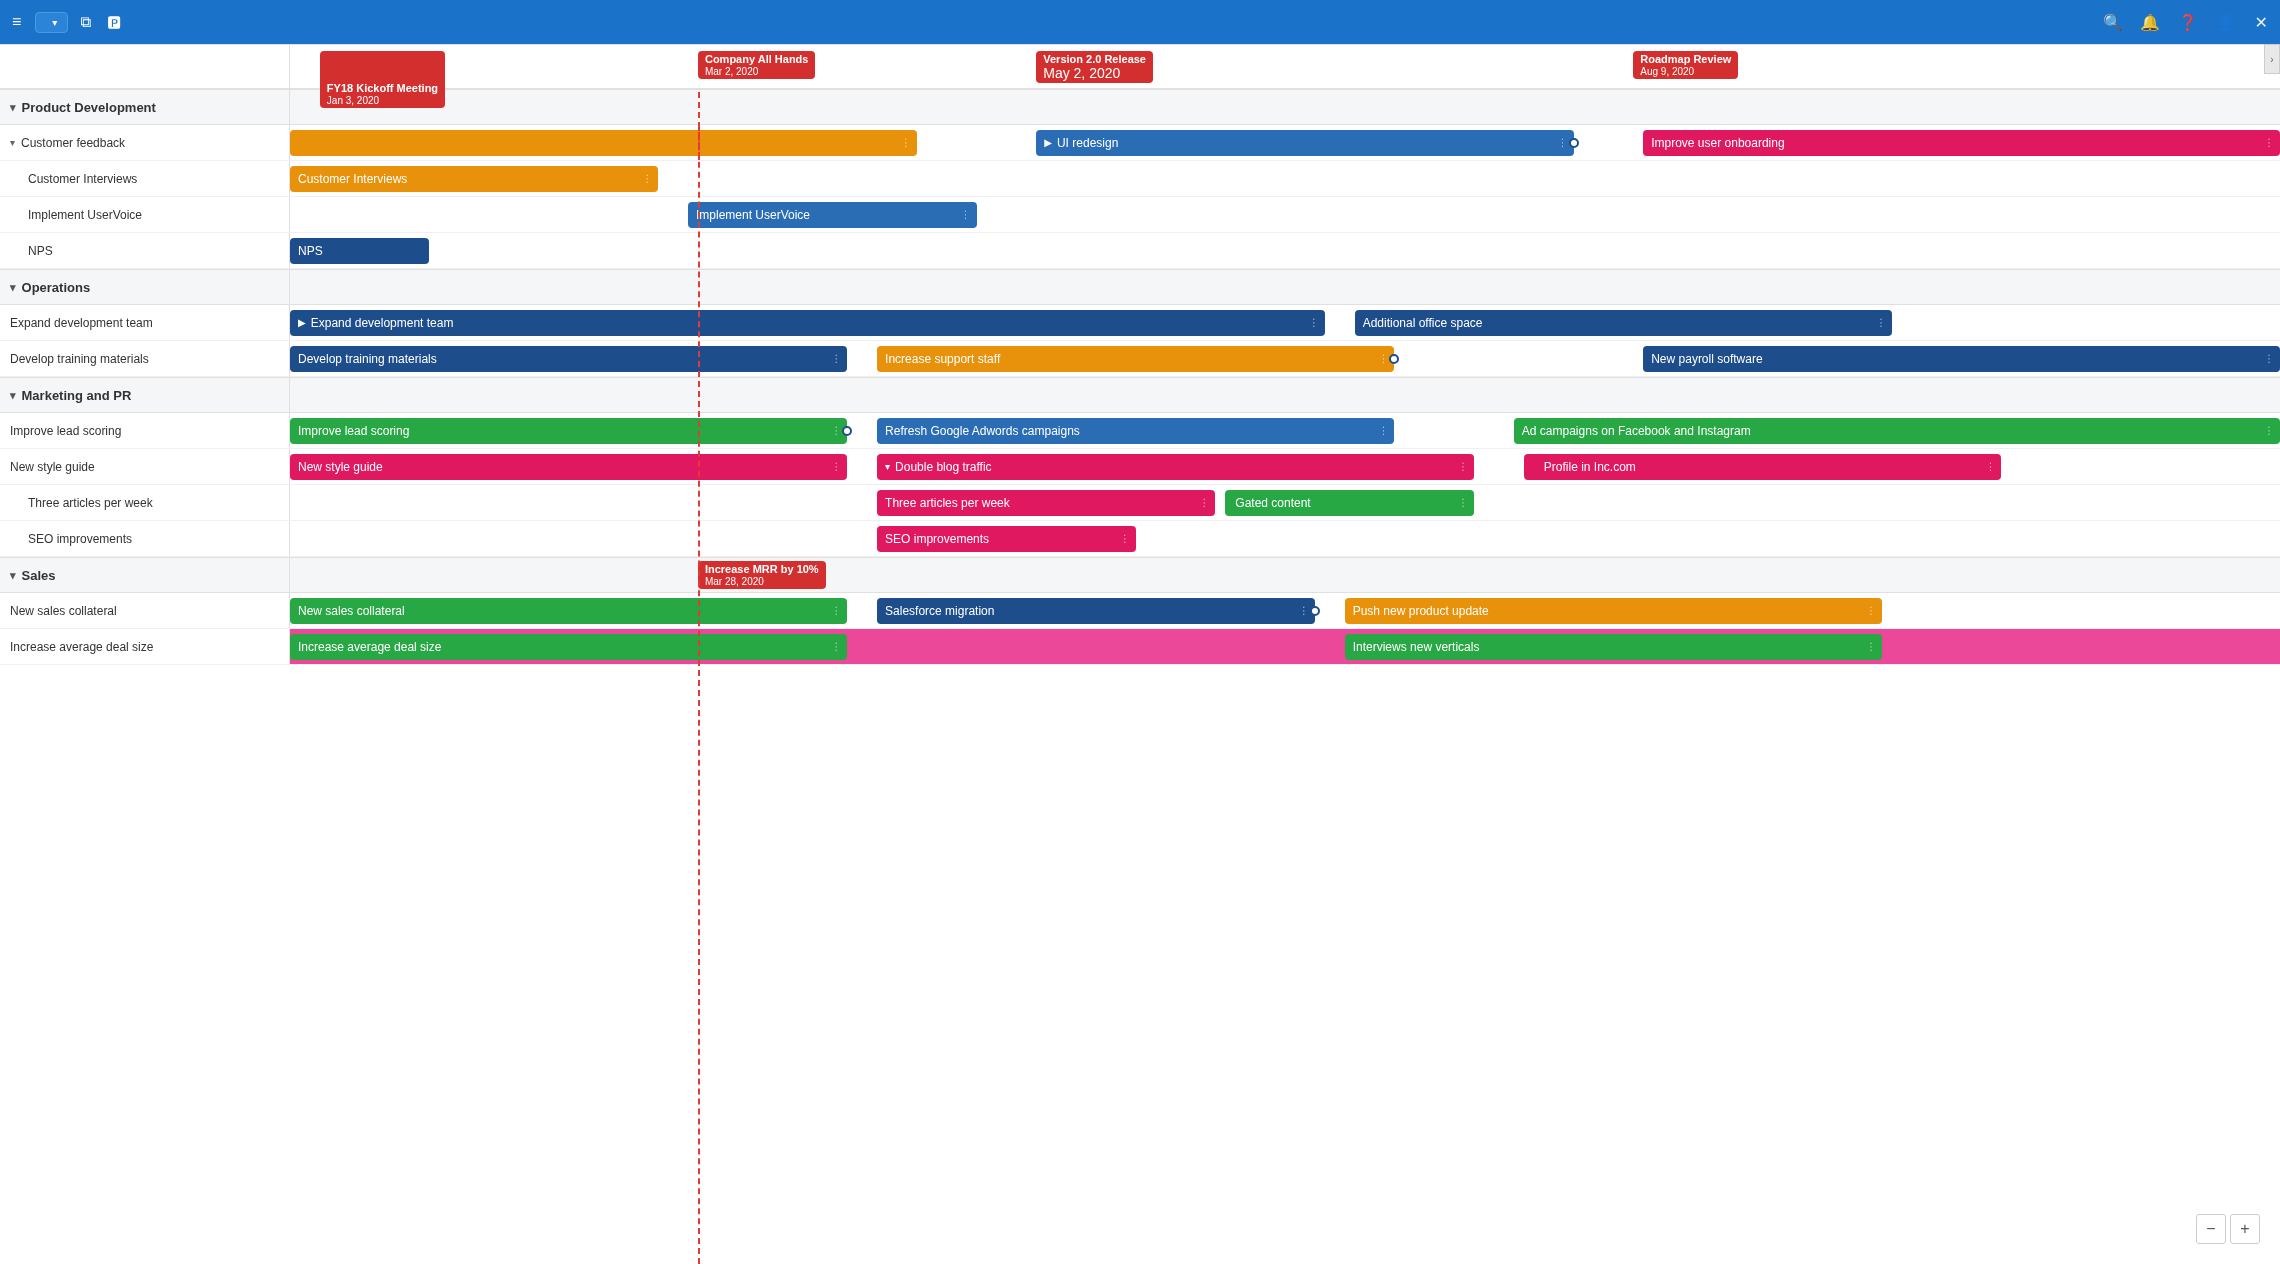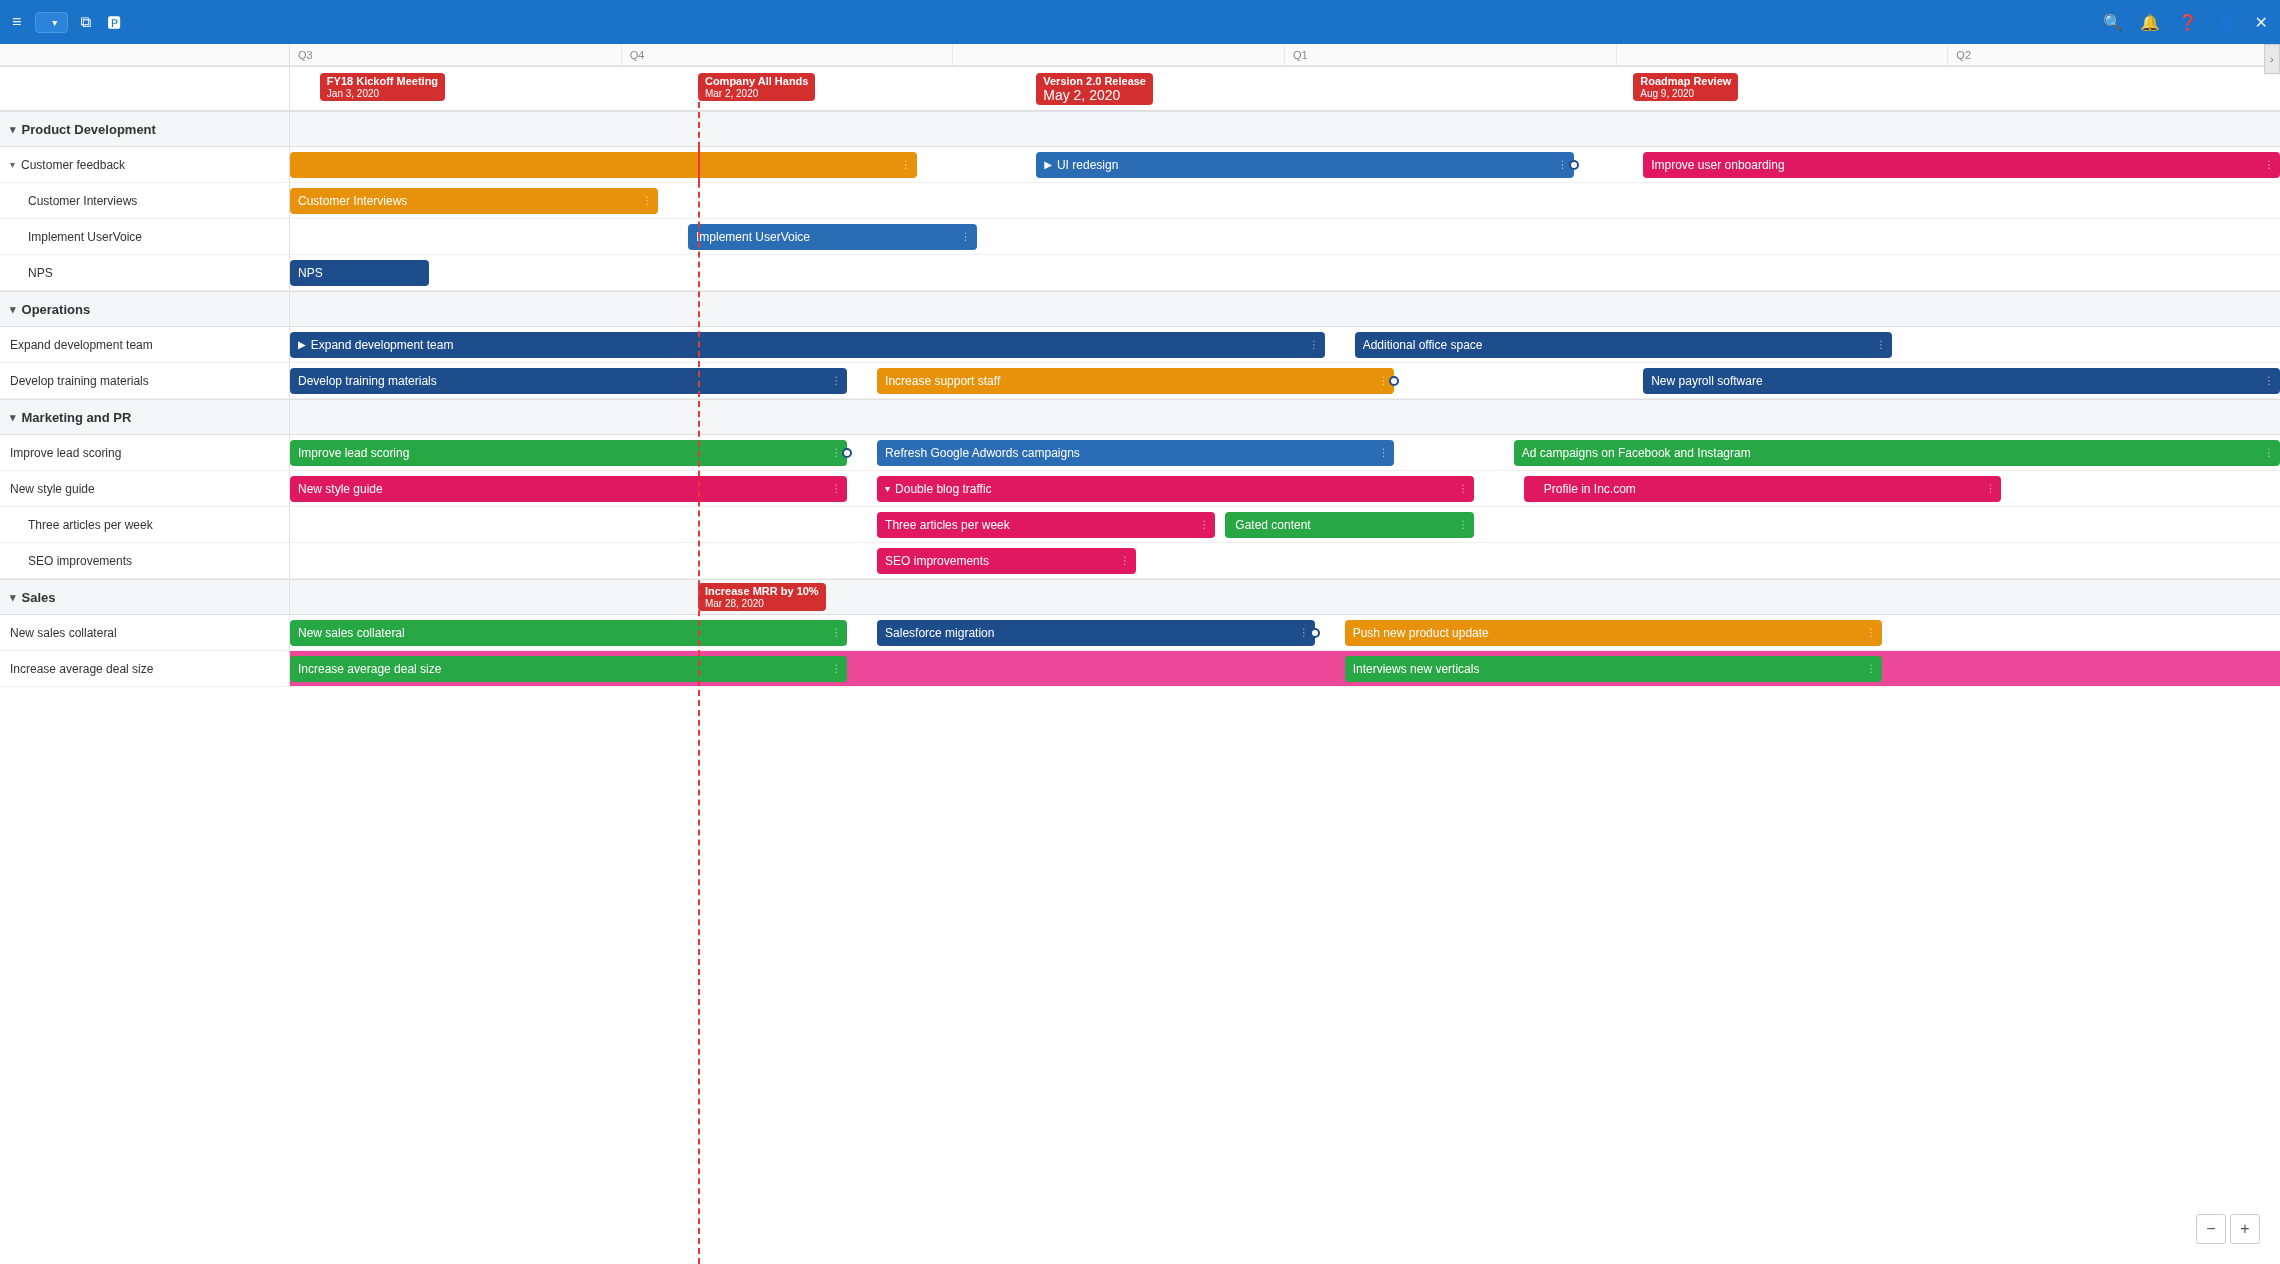--- a/index.html
+++ b/index.html
@@ -145,36 +145,27 @@
     <span class="header-icon">❓</span>
     <span class="header-icon">👤</span>
     <span class="header-icon">✕</span>
   </div>
 </div>
 
 <div class="main">
   <div class="timeline-container" id="timelineContainer" style="position: relative;">
 
     <div class="timeline-header">
-      <div class="quarter-row">
-        <div class="row-label-space"></div>
-        <div class="quarter-cell" style="flex:2; border-right: 1px solid #e8e8e8;">Q3</div>
-        <div class="quarter-cell" style="flex:2; border-right: 1px solid #e8e8e8;">Q4</div>
-        <div class="quarter-cell" style="flex:2; border-right: 1px solid #e8e8e8;"></div>
-        <div class="quarter-cell" style="flex:2; border-right: 1px solid #e8e8e8;">Q1</div>
-        <div class="quarter-cell" style="flex:2; border-right: 1px solid #e8e8e8;"></div>
-        <div class="quarter-cell" style="flex:2; border-right: 1px solid #e8e8e8;">Q2</div>
-      </div>
     </div>
 
     <div id="gantt-content">
         <div style="display: flex; height: 44px; position: relative; border-bottom: 1px solid rgb(224, 224, 224); background: rgb(255, 255, 255);">
           <div style="width: 290px; flex-shrink: 0; border-right: 1px solid rgb(224, 224, 224); background: white;"></div>
           <div style="flex: 1 1 0%; position: relative; height: 100%;">
-            <div style="position: absolute; left: 1.5%; top: 6px; background: rgb(211, 47, 47); color: white; border-radius: 4px; padding: 2px 7px; font-size: 11px; font-weight: 600; white-space: nowrap; cursor: pointer; z-index: 5;"><span style="display:block; font-weight:700;">FY18 Kickoff Meeting</span><span style="font-size:10px; font-weight:400;">Jan 3, 2020</span></div>
+            <div style="position: absolute; left: 1.5%; top: 6px; background: rgb(211, 47, 47); color: white; border-radius: 4px; padding: 2px 7px; font-size: 11px; font-weight: 600; white-space: nowrap; cursor: pointer; z-index: 5;"><span style="display:block; font-weight:700;margin-top:29px;">FY18 Kickoff Meeting</span><span style="font-size:10px; font-weight:400;">Jan 3, 2020</span></div>
             <div style="position: absolute; left: 20.5%; top: 6px; background: rgb(211, 47, 47); color: white; border-radius: 4px; padding: 2px 7px; font-size: 11px; font-weight: 600; white-space: nowrap; cursor: pointer; z-index: 5;"><span style="display:block; font-weight:700;">Company All Hands</span><span style="font-size:10px; font-weight:400;">Mar 2, 2020</span></div>
             <div style="position: absolute; left: 37.5%; top: 6px; background: rgb(211, 47, 47); color: white; border-radius: 4px; padding: 2px 7px; font-size: 11px; font-weight: 600; white-space: nowrap; cursor: pointer; z-index: 5;"><span style="display:block; font-weight:700;">Version 2.0 Release</span><span style="font-size:14px; font-weight:400;">May 2, 2020</span></div>
             <div style="position: absolute; left: 67.5%; top: 6px; background: rgb(211, 47, 47); color: white; border-radius: 4px; padding: 2px 7px; font-size: 11px; font-weight: 600; white-space: nowrap; cursor: pointer; z-index: 5;"><span style="display:block; font-weight:700;">Roadmap Review</span><span style="font-size:10px; font-weight:400;">Aug 9, 2020</span></div>
           </div>
         </div>
         <div style="display: flex; height: 36px; align-items: center; background: rgb(245, 246, 248); border-bottom: 1px solid rgb(224, 224, 224); border-top: 1px solid rgb(224, 224, 224);">
           <div style="width: 290px; flex-shrink: 0; padding: 0px 10px; font-size: 13px; font-weight: 600; color: rgb(51, 51, 51); display: flex; align-items: center; gap: 6px; border-right: 1px solid rgb(224, 224, 224); height: 100%;"><span style="font-size:11px; color:#555;">▾</span> Product Development</div>
           <div style="flex: 1 1 0%; background: rgb(245, 246, 248); height: 100%;"></div>
         </div>
         <div style="display: flex; height: 36px; position: relative; border-bottom: 1px solid rgb(240, 240, 240); background: white;">

